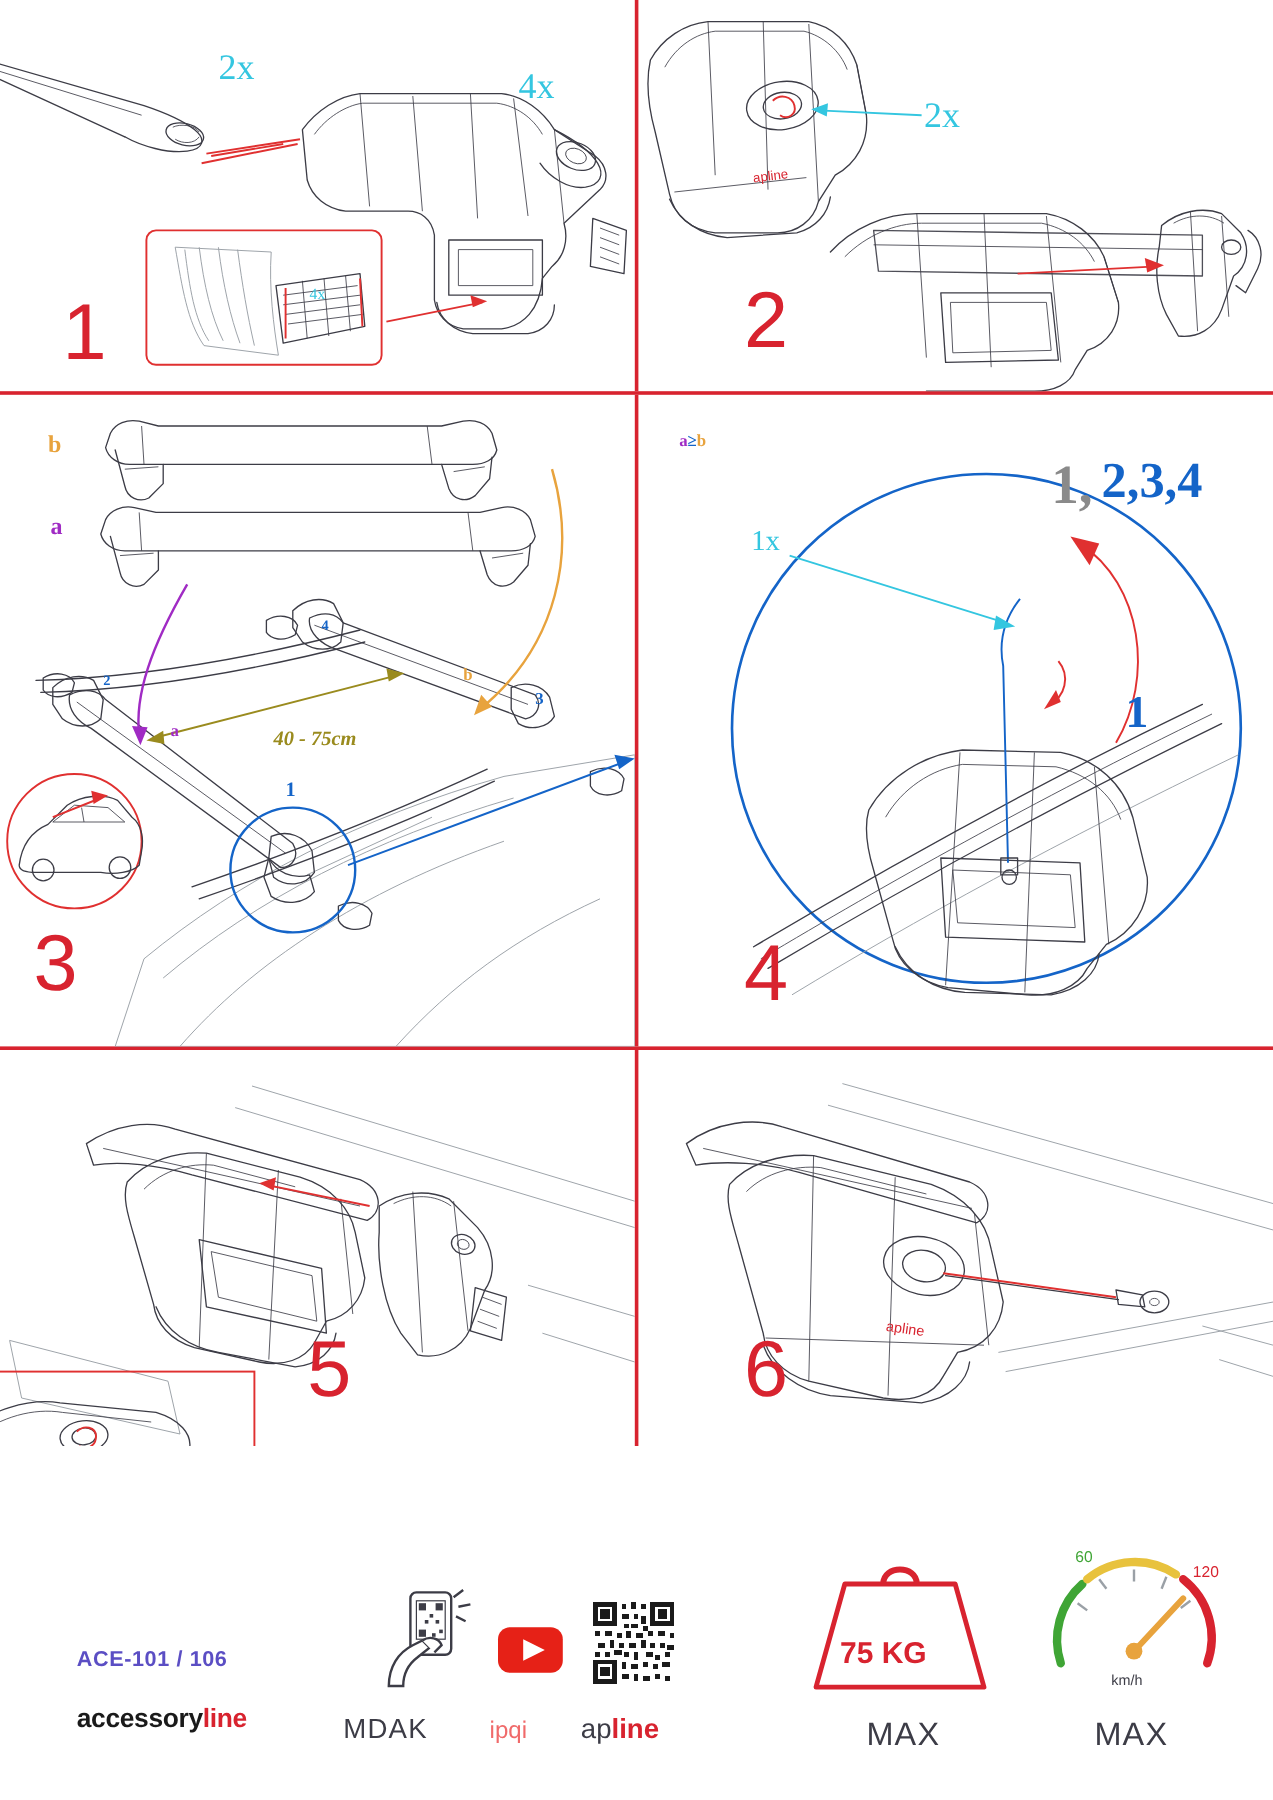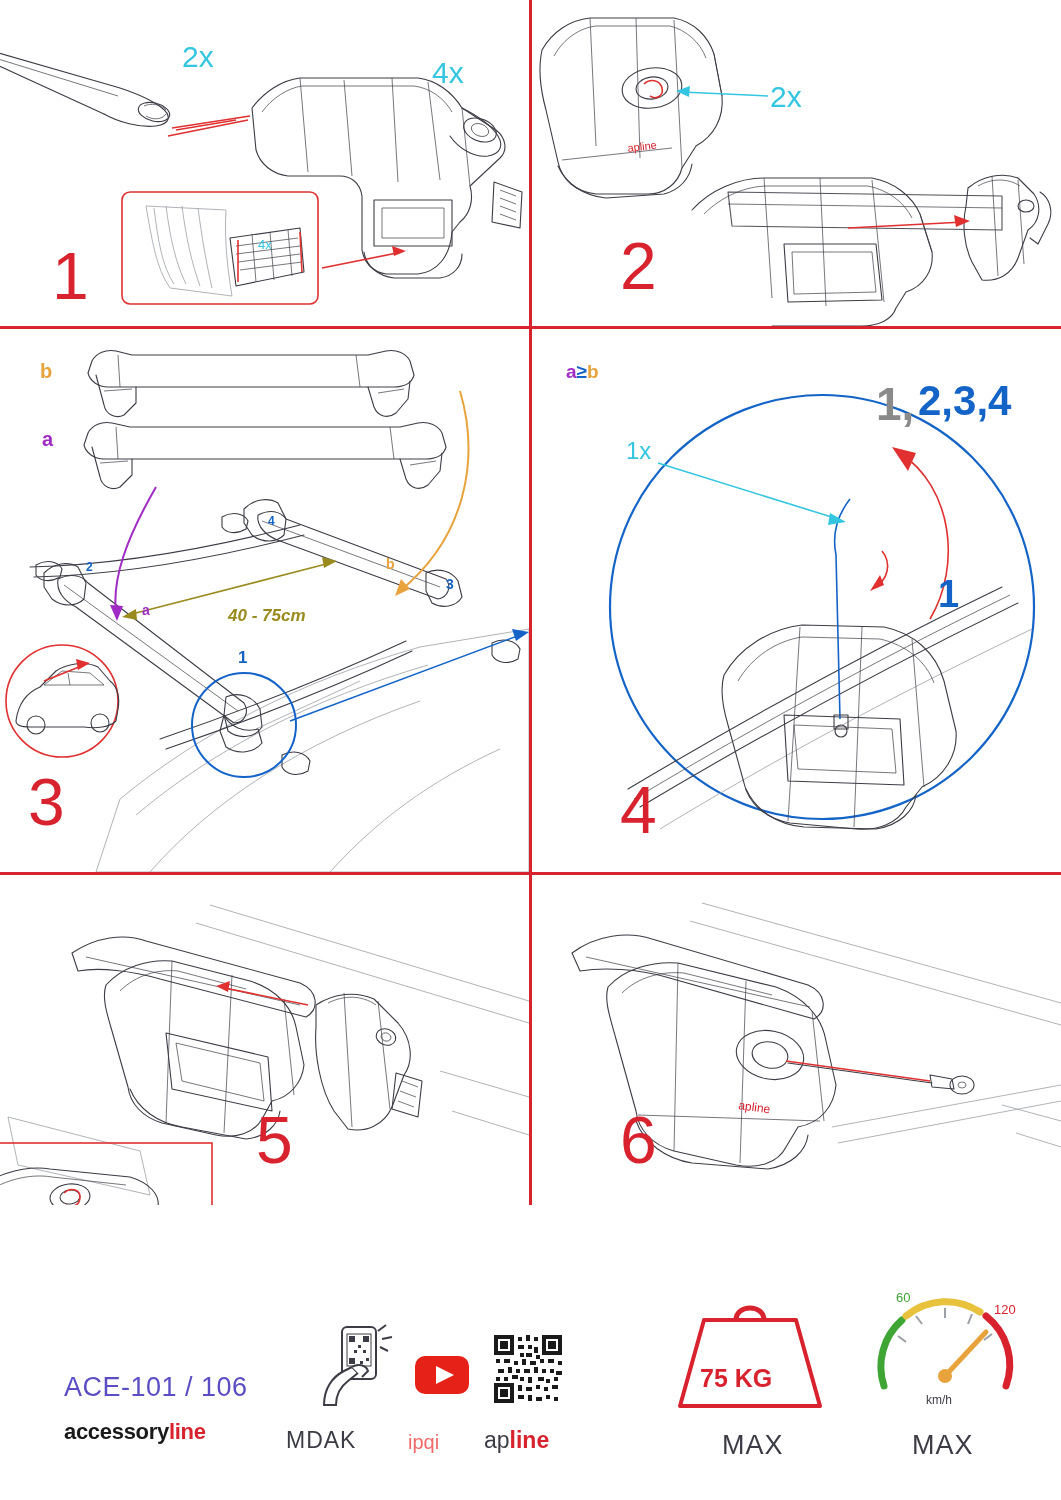--- a/index.html
+++ b/index.html
@@ -34,21 +34,21 @@
     font-size: 66px;
     font-weight: 400;
     color: #d8232f;
     letter-spacing: -1px;
     line-height: 1;
     user-select: none;
   }
   
   .lbl {
     position: absolute;
-    font-family: Liberation Sans, sans-serif;
+    font-family: Liberation Serif, serif;
     white-space: nowrap;
     line-height: 1;
     text-align: right;
   }
   .cyan   { color: #34c6e0; }
   .orange { color: #e8a33d; }
   .purple { color: #a02bc4; }
   .blue   { color: #1464c8; }
   .gray   { color: #8a8a8a; }
   .olive  { color: #9a8b1e; }
@@ -60,23 +60,24 @@
   .arrow-red   { fill: none; stroke: #e03030; stroke-width: 1.6; }
   .arrow-cyan  { fill: none; stroke: #34c6e0; stroke-width: 1.6; }
   .arrow-blue  { fill: none; stroke: #1464c8; stroke-width: 1.6; }
   .arrow-purple{ fill: none; stroke: #a02bc4; stroke-width: 2.0; }
   .arrow-orange{ fill: none; stroke: #e8a33d; stroke-width: 2.0; }
   .arrow-olive { fill: none; stroke: #9a8b1e; stroke-width: 1.6; }
 
   
   .brand-title {
     position: absolute;
-    font-size: 27px;
+    font-size: 18px;
     color: #5b4ec4;
     letter-spacing: 0.5px;
+    font-weight: bold;
   }
   .brand-accessory {
     position: absolute;
     font-size: 22px;
     font-weight: bold;
     letter-spacing: -0.3px;
   }
   .brand-mdak {
     position: absolute;
     font-size: 23px;
@@ -550,17 +551,17 @@
         <path d="M104 34 L100 44"></path>
           <path d="M124 54 L116 60"></path>
       </g>
       <text x="28" y="22" font-family="Liberation Sans, sans-serif" font-size="13" fill="#3fa535">60</text>
       <text x="126" y="34" font-family="Liberation Sans, sans-serif" font-size="13" fill="#d8232f">120</text>
       <text x="58" y="124" font-family="Liberation Sans, sans-serif" font-size="12" fill="#3c3c46">km/h</text>
     </svg>
     <div class="max-text" style="left:44px; top:150px;">MAX</div>
   </div>
 
-  <div class="lbl" style="left:566px; top:362px; font-size:19px; font-weight:bold;">
+  <div class="lbl" style="left:566px; top:362px; font-size:14px; font-weight:bold;">
     <span style="color:#a02bc4;">a</span><span style="color:#1464c8;">≥</span><span style="color:#e8a33d;">b</span>
   </div>
 
 </div>
 
 </body></html>

